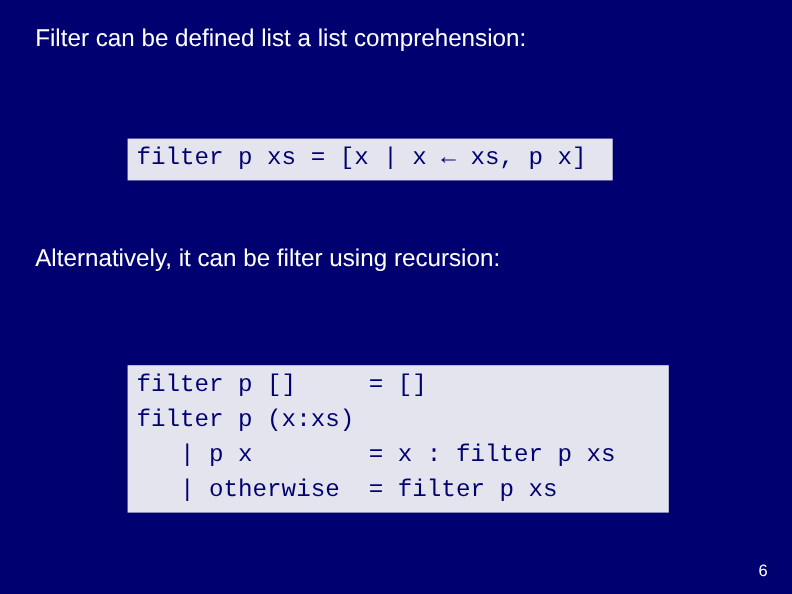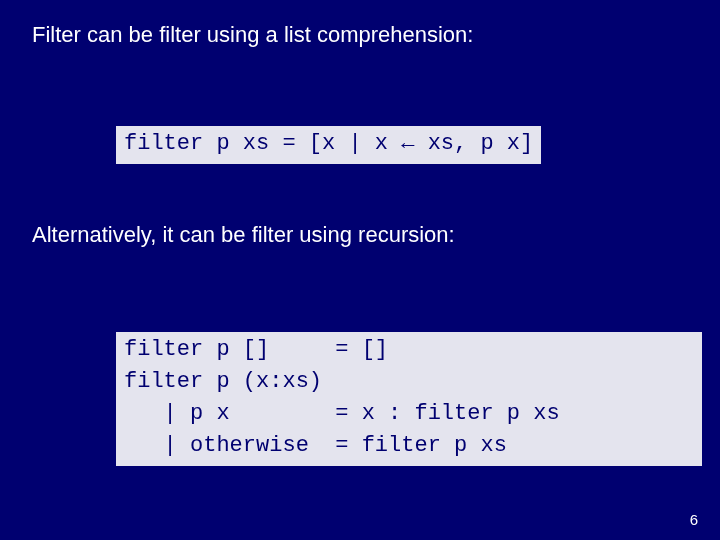--- a/index.html
+++ b/index.html
@@ -29,47 +29,47 @@
     left: 32px;
     top: 220px;
   }
   .codeblock {
     background: #e4e4ee;
     color: #000070;
     font-family: "Courier New", Courier, monospace;
     font-size: 22px;
     line-height: 1.45;
     white-space: pre;
-    padding: 2px 8px 4px 8px;
+    padding: 2px 24px 4px 8px;
     box-sizing: border-box;
   }
   .code1 {
     position: absolute;
     left: 116px;
     top: 126px;
   }
   .code2 {
     position: absolute;
     left: 116px;
     top: 332px;
-    width: 586px;
+    width: 492px;
   }
   .pagenum {
     position: absolute;
     right: 22px;
     bottom: 12px;
     color: #ffffff;
     font-family: Verdana, Arial, sans-serif;
     font-size: 15px;
   }
 </style>
 </head>
 <body>
 
-<div class="heading h1">Filter can be filter using a list comprehension:</div>
+<div class="heading h1">Filter can be defined list a list comprehension:</div>
 
 <div class="codeblock code1">filter p xs = [x | x ← xs, p x]</div>
 
 <div class="heading h2">Alternatively, it can be filter using recursion:</div>
 
 <div class="codeblock code2">filter p []     = []
 filter p (x:xs)
    | p x        = x : filter p xs
    | otherwise  = filter p xs</div>
 

